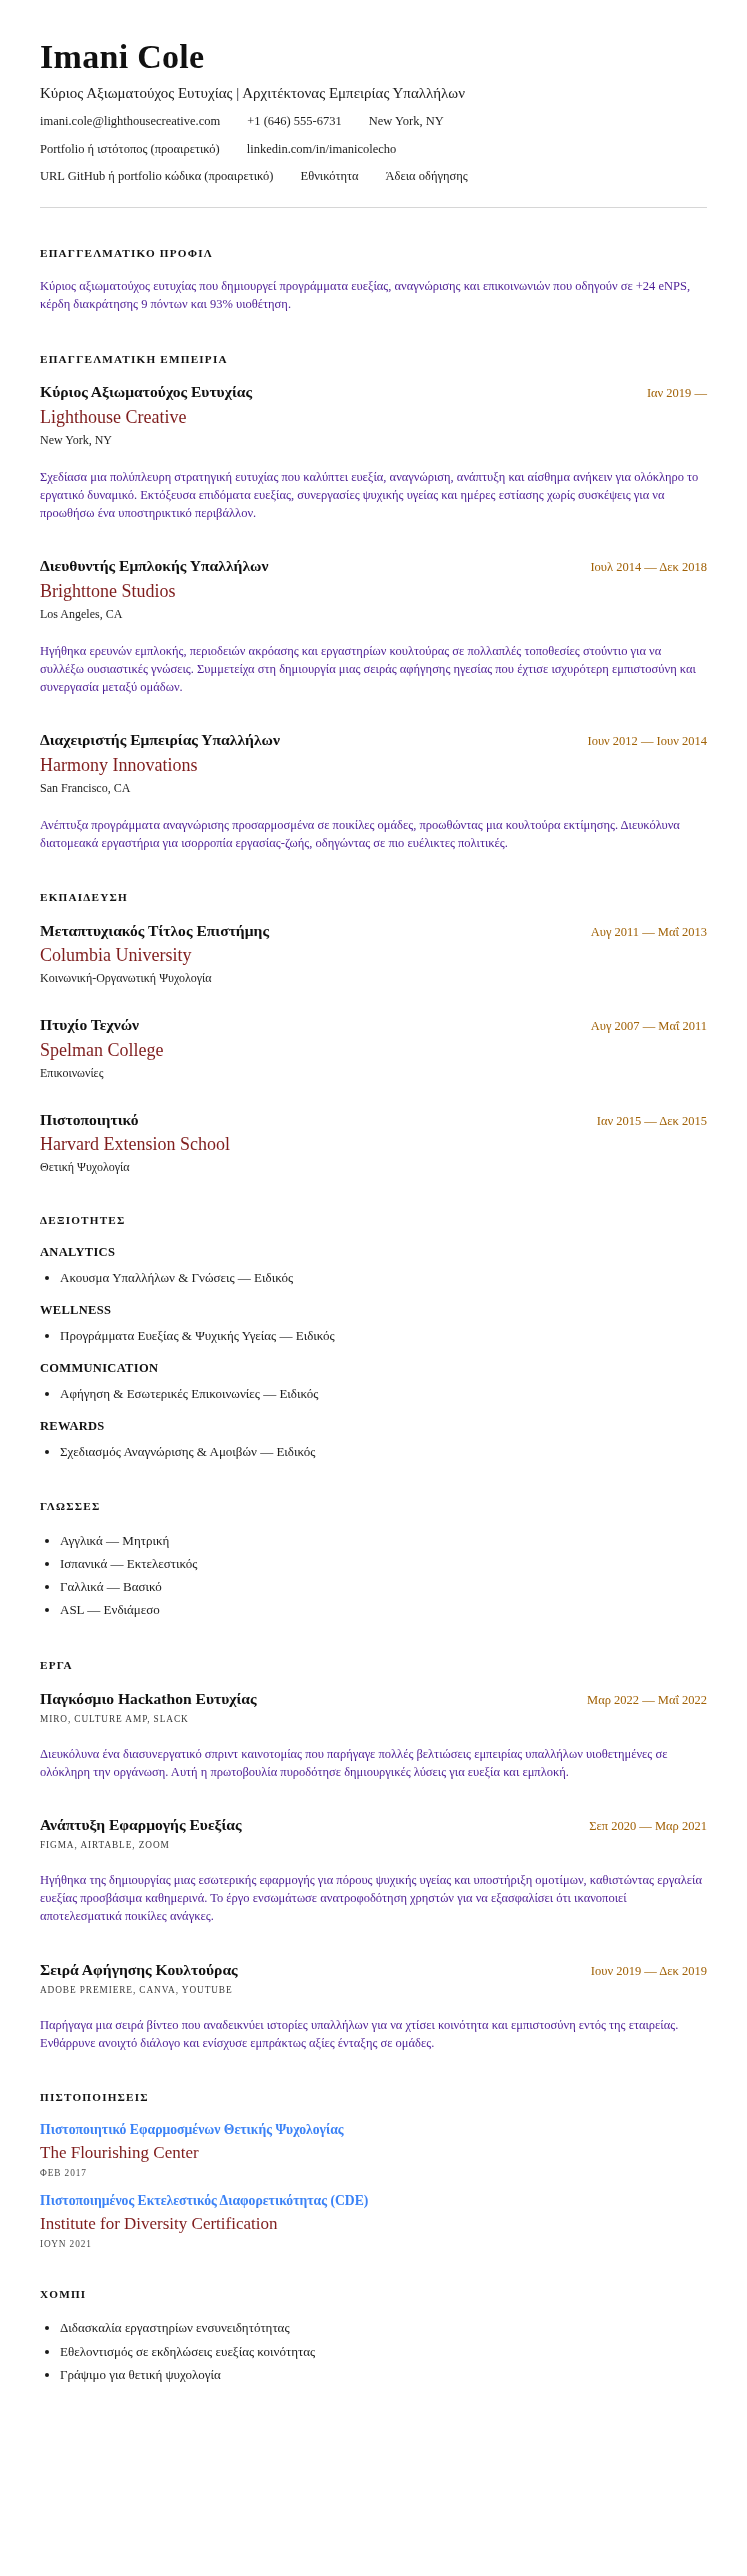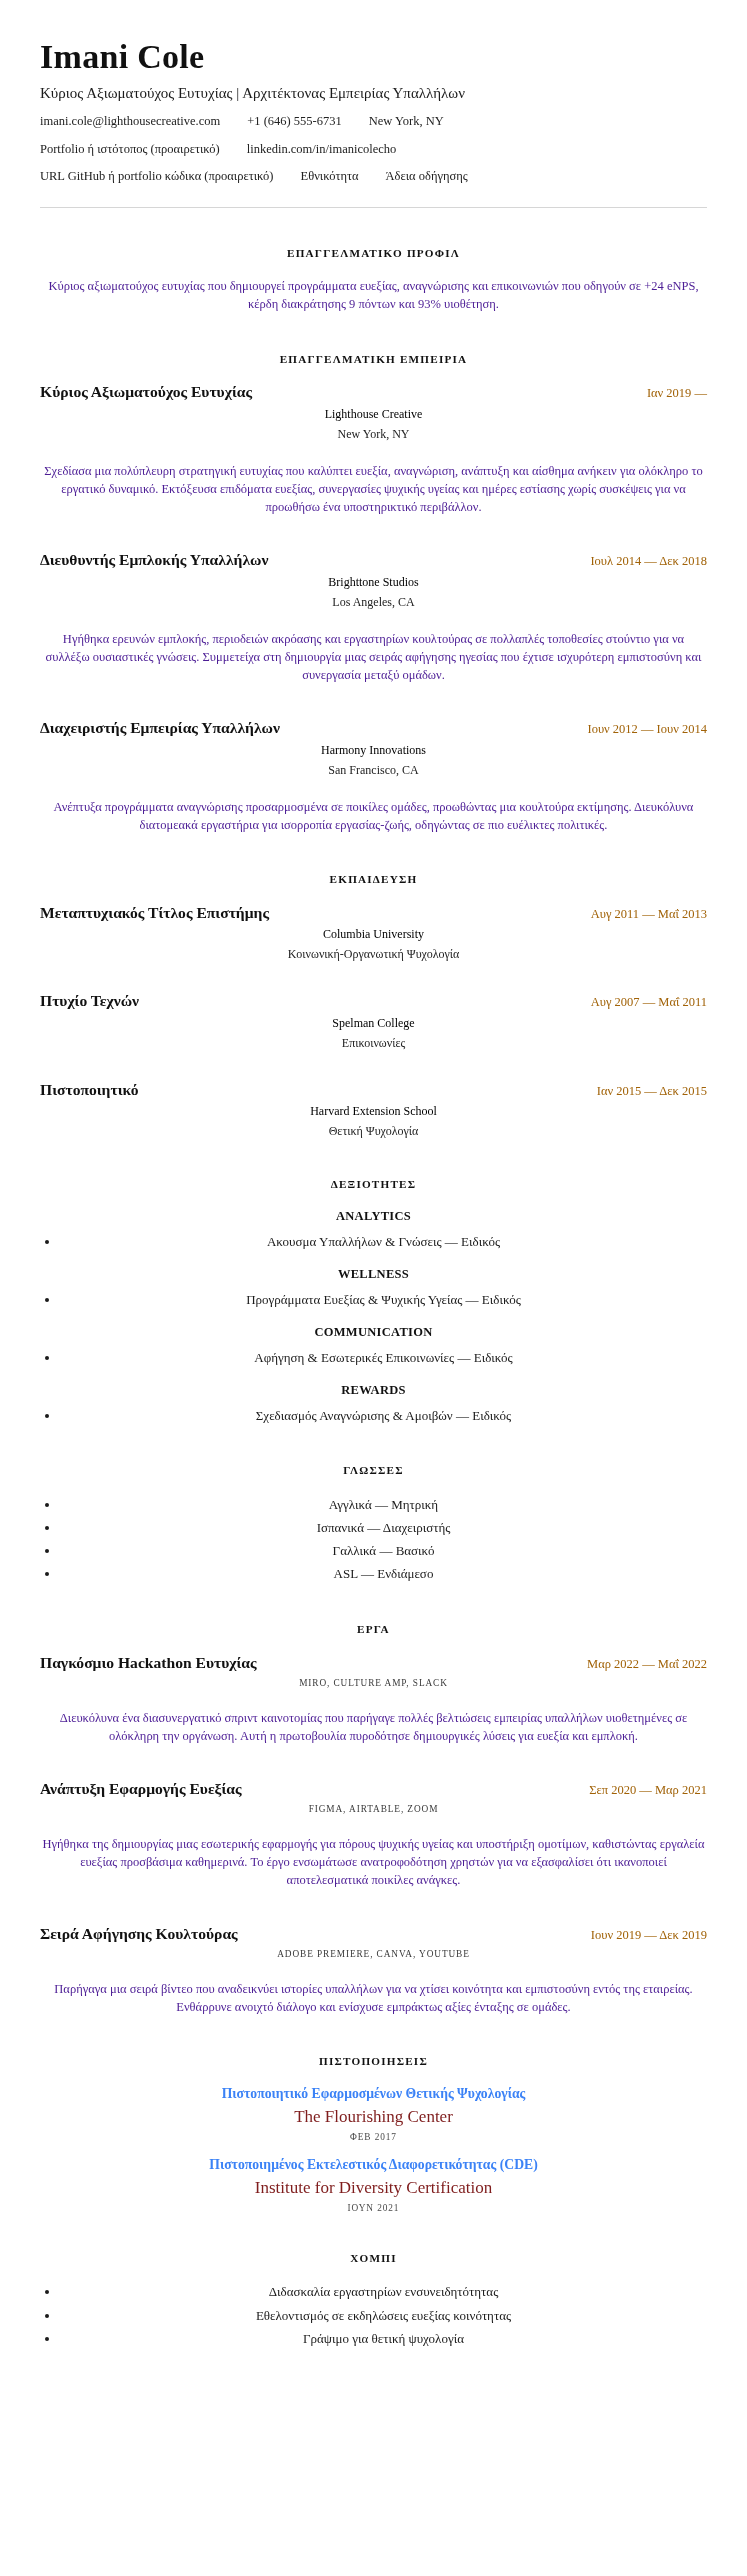--- a/index.html
+++ b/index.html
@@ -37,21 +37,21 @@
     margin-top: 12.5px;
     color: #222222;
     align-items: flex-end;
   }
   .divider {
     border: none;
     border-top: 1.2px solid #d6d6d6;
     margin-top: 22.4px;
   }
   
-  .section { margin-top: 39px; text-align: center; }
+  .section { margin-top: 39px; }
   .section-heading {
     font-size: 11.2px;
     font-weight: 700;
     letter-spacing: 1.2px;
     color: #111111;
     margin-bottom: 18.7px;
   }
   .body-text {
     font-size: 12.5px;
     line-height: 1.45;
@@ -69,21 +69,21 @@
   .entry-title {
     font-size: 15.6px;
     font-weight: 700;
     color: #111111;
   }
   .entry-dates {
     font-size: 12.5px;
     color: #a16207;
     white-space: nowrap;
   }
-  .entry-company { font-size: 12px; margin-top: 5.6px; color: #000000; }
+  .entry-company { font-size: 18px; margin-top: 5.6px; color: #7f1d1d; }
   .entry-location { font-size: 12px; margin-top: 5px; color: #222222; }
   .entry-desc { margin-top: 20px; }
   .entry-tools {
     font-size: 9.3px;
     letter-spacing: 0.9px;
     text-transform: uppercase;
     color: #3a3a3a;
     margin-top: 6.2px;
   }
   .project-desc { margin-top: 21px; }
@@ -244,21 +244,21 @@
       <ul class="bullet-list">
         <li>Σχεδιασμός Αναγνώρισης &amp; Αμοιβών — Ειδικός</li>
       </ul>
     </div>
   </section>
 
   <section class="section">
     <h2 class="section-heading">ΓΛΩΣΣΕΣ</h2>
     <ul class="bullet-list">
       <li>Αγγλικά — Μητρική</li>
-      <li>Ισπανικά — Διαχειριστής</li>
+      <li>Ισπανικά — Εκτελεστικός</li>
       <li>Γαλλικά — Βασικό</li>
       <li>ASL — Ενδιάμεσο</li>
     </ul>
   </section>
 
   <section class="section">
     <h2 class="section-heading">ΕΡΓΑ</h2>
 
     <article class="entry">
       <div class="entry-head">

